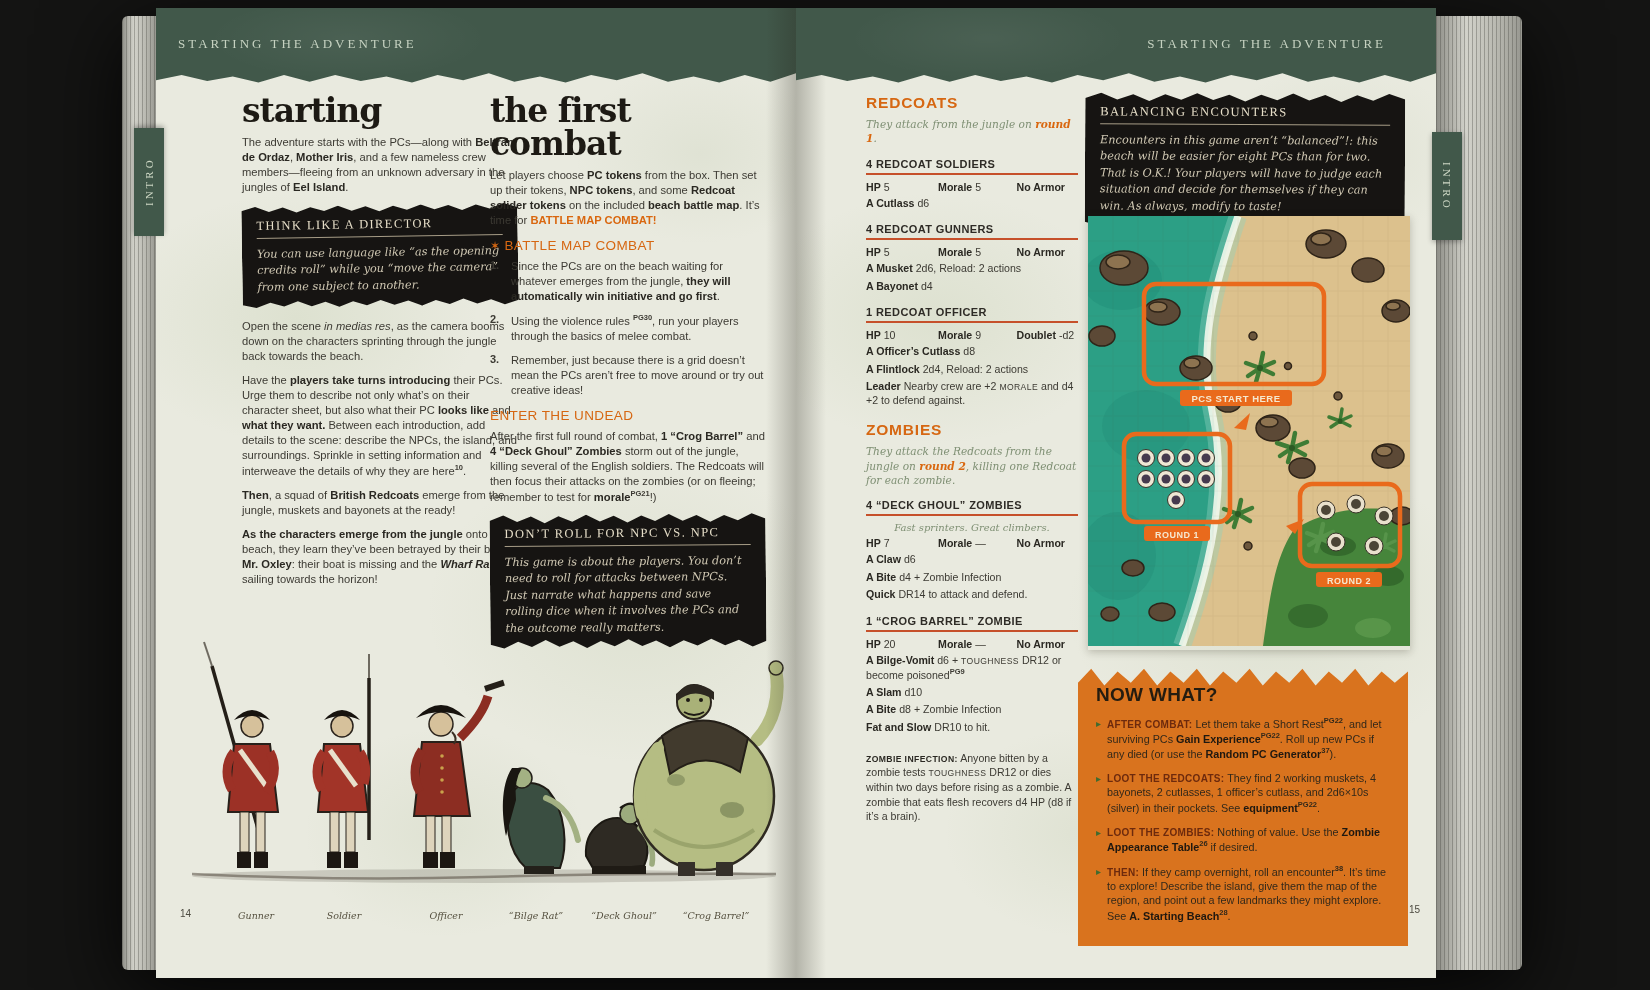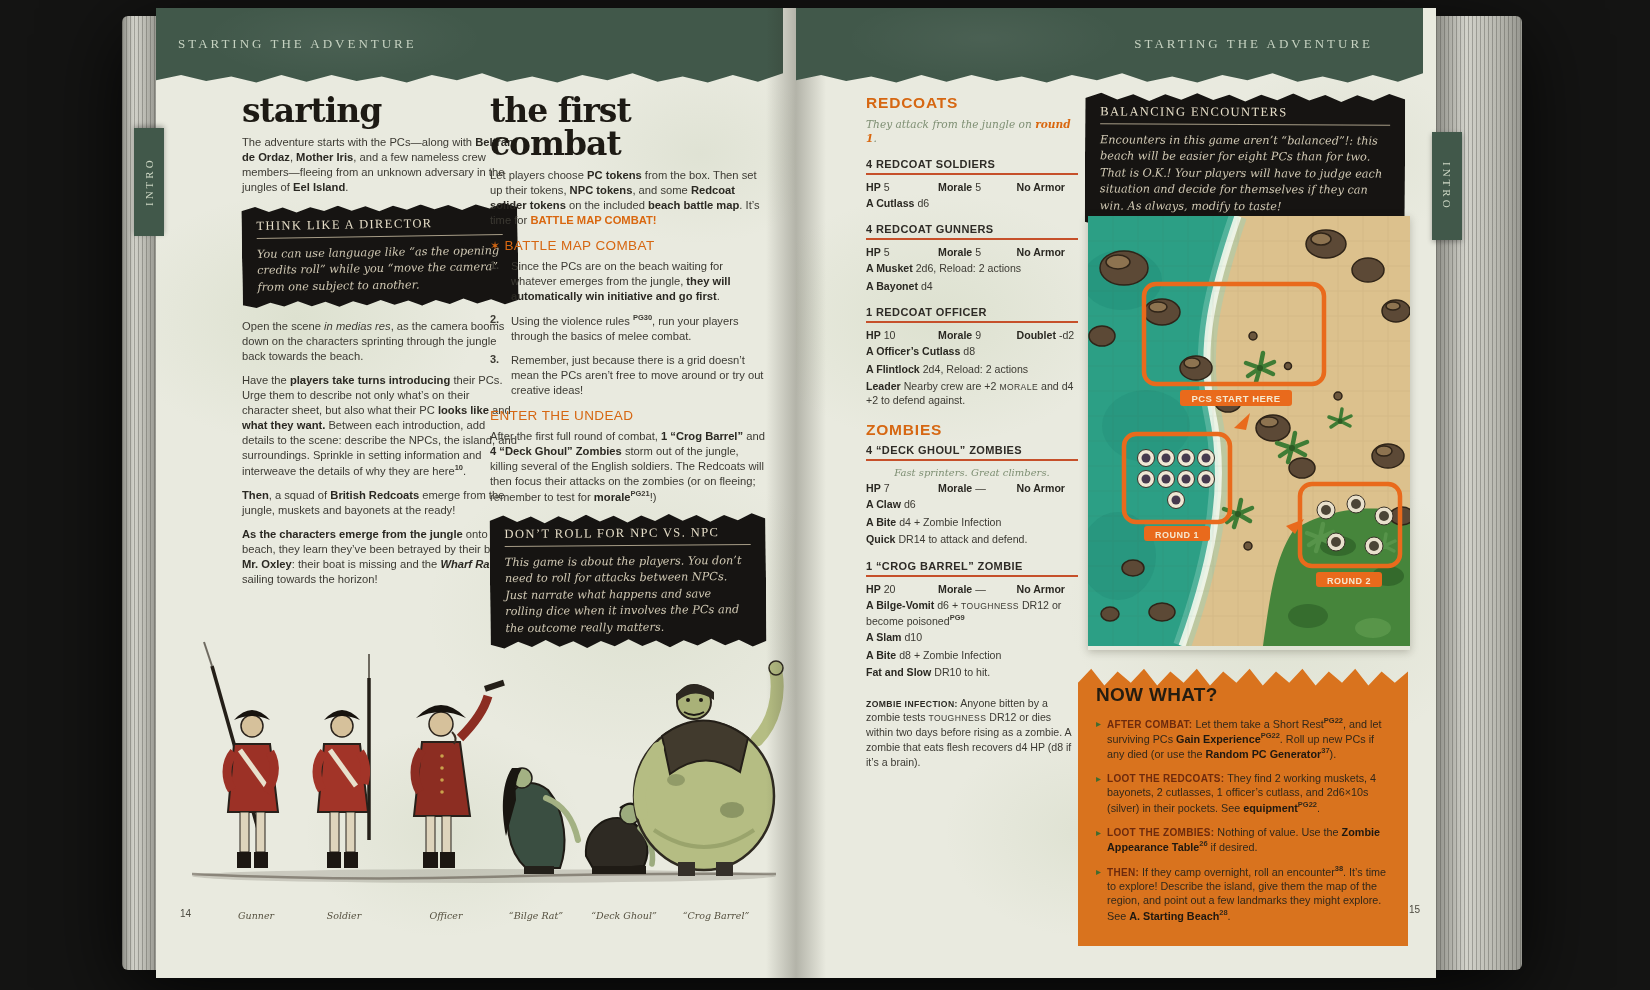--- a/index.html
+++ b/index.html
@@ -17,21 +17,21 @@
      radial-gradient(ellipse 300px 220px at 75% 62%,rgba(148,168,118,.13),transparent 70%),
      radial-gradient(ellipse 200px 150px at 45% 85%,rgba(150,170,122,.12),transparent 70%),
      radial-gradient(ellipse 180px 130px at 85% 15%,rgba(140,160,115,.10),transparent 70%),
      #e9eadf;}
   .page-left{left:34px;}
   .page-right{left:674px;}
   .page-left::after{content:'';position:absolute;top:0;right:0;bottom:0;width:30px;
      background:linear-gradient(90deg,transparent,rgba(40,38,28,.28));pointer-events:none;}
   .page-right::before{content:'';position:absolute;top:0;left:0;bottom:0;width:30px;
      background:linear-gradient(270deg,transparent,rgba(40,38,28,.28));pointer-events:none;}
-  .band{position:absolute;top:0;left:0;right:13px;height:76px;background:
+  .band{position:absolute;top:0;left:0;right:0;height:76px;background:
      radial-gradient(ellipse 200px 60px at 30% 40%,rgba(255,255,255,.05),transparent 70%),#41584a;}
   .torn-bottom{clip-path:polygon(0 0,100% 0,100% 86%,96% 97%,92% 88%,88% 98%,84% 90%,80% 97%,76% 86%,72% 95%,68% 88%,64% 98%,60% 90%,56% 97%,52% 86%,48% 95%,44% 88%,40% 98%,36% 90%,32% 96%,28% 88%,24% 97%,20% 88%,16% 98%,12% 90%,8% 96%,4% 88%,0 95%);}
   .torn-top{clip-path:polygon(0 6%,4% 1%,8% 7%,12% 2%,16% 6%,20% 1%,24% 7%,28% 2%,32% 6%,36% 1%,40% 7%,44% 2%,48% 6%,52% 1%,56% 7%,60% 2%,64% 6%,68% 1%,72% 7%,76% 2%,80% 6%,84% 1%,88% 7%,92% 2%,96% 6%,100% 2%,100% 100%,0 100%);}
   .torn-tb{clip-path:polygon(0 5%,5% 1%,10% 6%,15% 2%,20% 7%,25% 2%,30% 6%,35% 1%,40% 6%,45% 2%,50% 7%,55% 2%,60% 6%,65% 1%,70% 6%,75% 2%,80% 7%,85% 2%,90% 6%,95% 1%,100% 5%,100% 95%,95% 99%,90% 94%,85% 98%,80% 93%,75% 98%,70% 94%,65% 99%,60% 94%,55% 98%,50% 93%,45% 98%,40% 94%,35% 99%,30% 94%,25% 98%,20% 93%,15% 98%,10% 94%,5% 99%,0 96%);}
   .runhead{position:absolute;top:28px;font-family:"Liberation Serif",serif;font-size:13px;
      letter-spacing:3px;color:#c6d2c1;}
   .rh-left{left:22px;}
   .rh-right{right:50px;}
   .tab{position:absolute;width:30px;height:108px;background:#41584a;z-index:6;
      display:flex;align-items:center;justify-content:center;
@@ -282,20 +282,21 @@
           <span><span class="b">HP</span><span> 10</span></span>
           <span><span class="b">Morale</span><span> 9</span></span>
           <span><span class="b">Doublet</span><span> -d2</span></span>
         </div>
         <div class="sb-line"><span class="b">A Officer’s Cutlass</span><span> d8</span></div>
         <div class="sb-line"><span class="b">A Flintlock</span><span> 2d4, Reload: 2 actions</span></div>
         <div class="sb-line"><span class="b">Leader</span><span> Nearby crew are +2 </span><span class="sm">MORALE</span><span> and d4 +2 to defend against.</span></div>
       </div>
 
       <h2 class="sect-h" style="margin-top:14px;">ZOMBIES</h2>
+      <p class="flavor-green"><span>They attack the Redcoats from the jungle on </span><span class="b o">round 2</span><span>, killing one Redcoat for each zombie.</span></p>
 
       <div class="statblock">
         <div class="sb-title">4 “DECK GHOUL” ZOMBIES</div>
         <div class="sb-flavor">Fast sprinters. Great climbers.</div>
         <div class="stat-row">
           <span><span class="b">HP</span><span> 7</span></span>
           <span><span class="b">Morale</span><span> —</span></span>
           <span><span class="b">No Armor</span></span>
         </div>
         <div class="sb-line"><span class="b">A Claw</span><span> d6</span></div>

